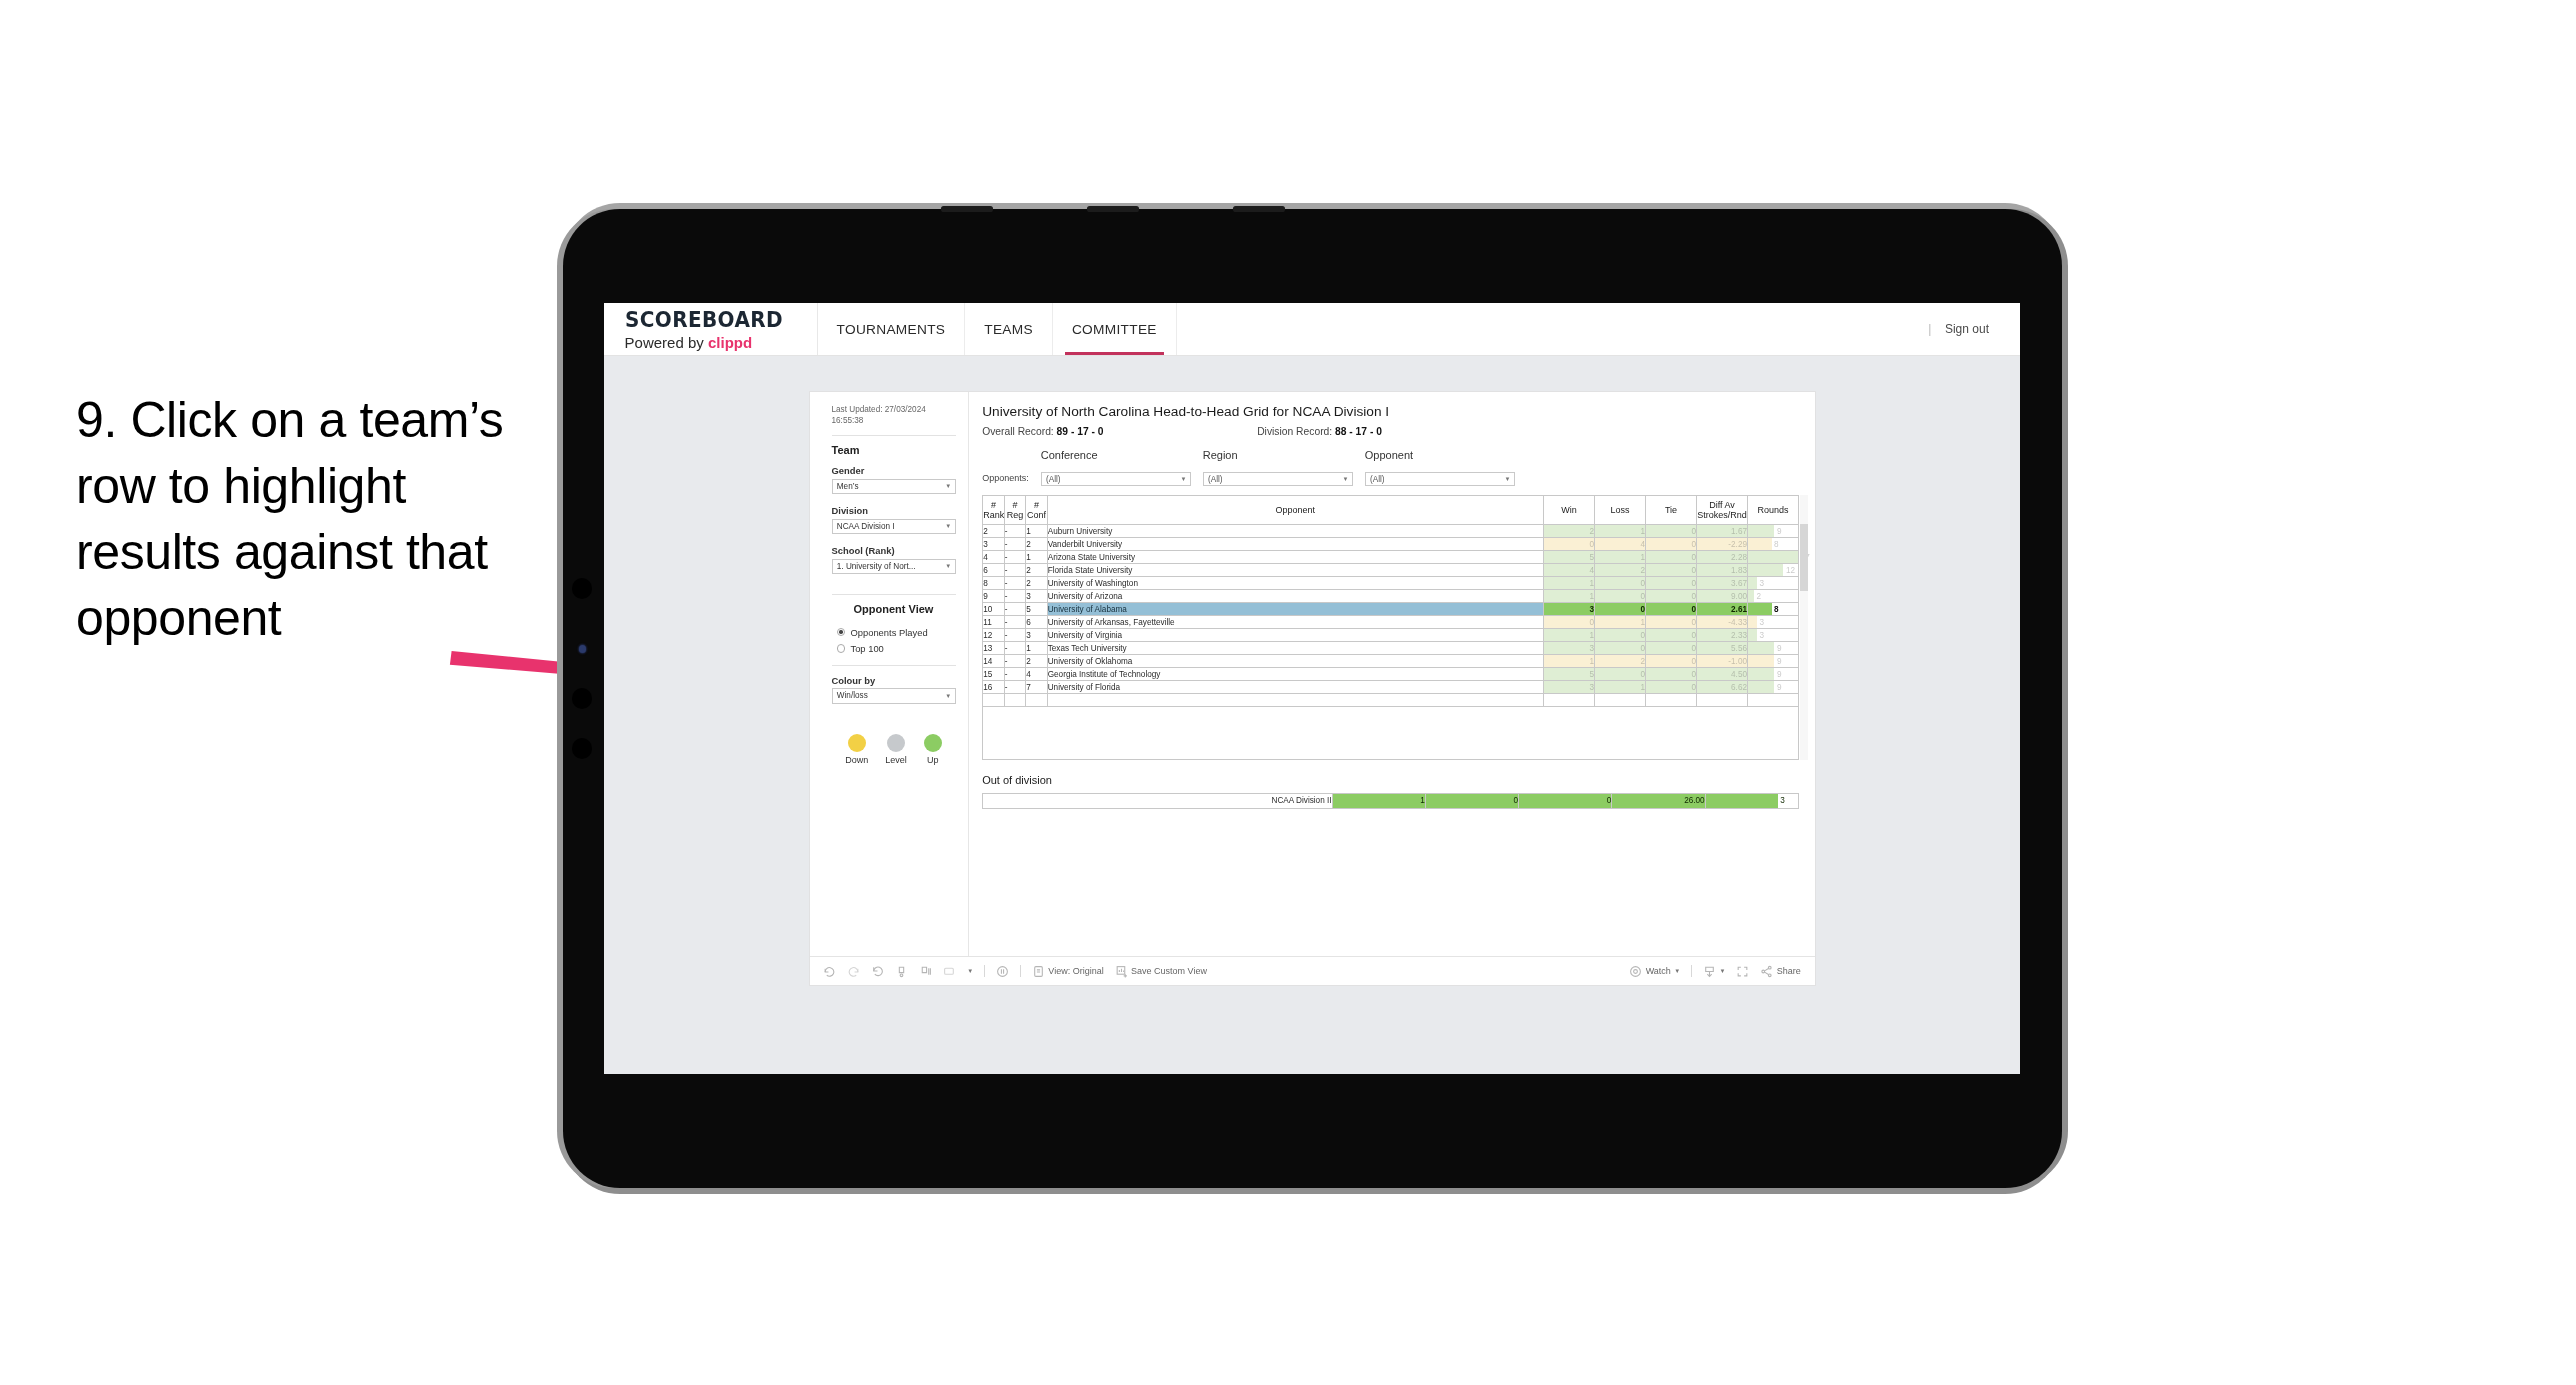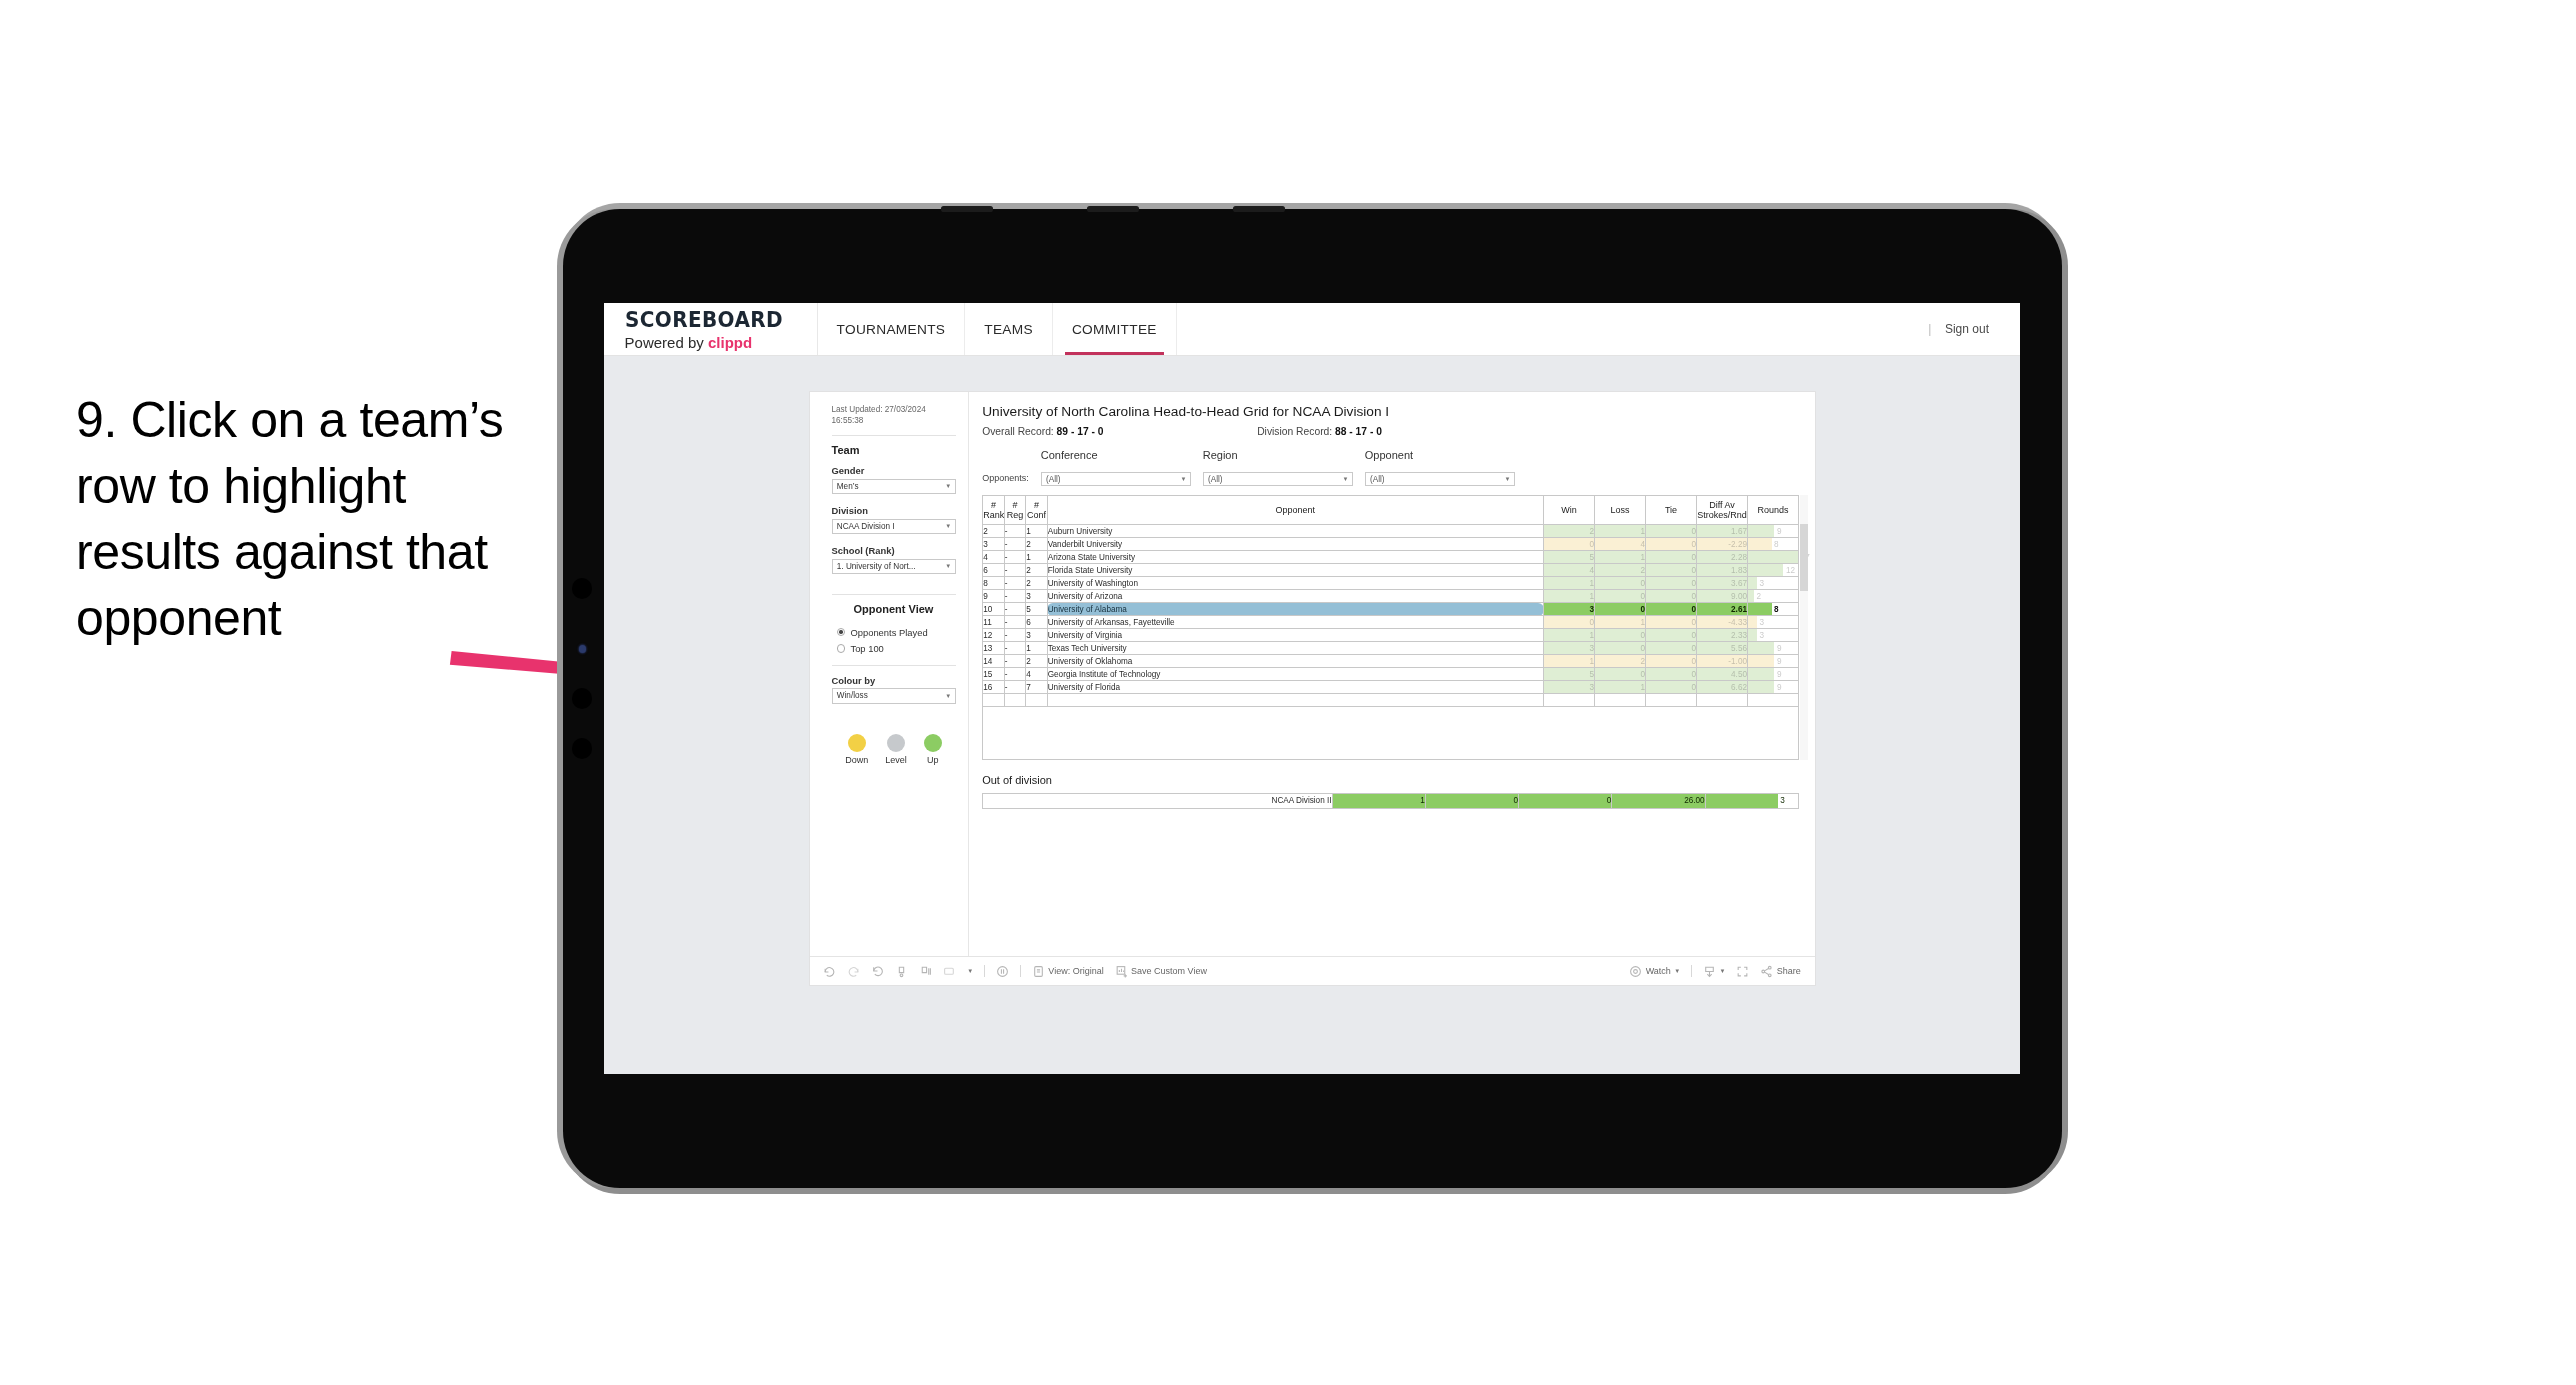--- a/index.html
+++ b/index.html
@@ -154,21 +154,21 @@
     background:#fff; line-height:1.15;
   }
   .c-rank { width:21.5px; } .c-reg { width:21.5px; } .c-conf { width:21.5px; }
   .c-opp  { width:auto; } .c-num { width:51px; } .c-rnd { width:51px; }
   td.rank, td.reg, td.conf { padding-left:3.4px; }
   td.opp { padding-left:3.4px; white-space:nowrap; overflow:hidden; }
   td.num { text-align:right; padding-right:4.3px; position:relative; }
   td.rnd { position:relative; padding:0; }
   .rnd-bar { position:absolute; left:0; top:0; bottom:0; }
   .rnd-val { position:absolute; top:0; bottom:0; display:flex; align-items:center; padding-left:2.6px; }
-  tr.hl td.opp { background:#94bfd6; color:#17303d;border-radius:6px; }
+  tr.hl td.opp { background:#94bfd6; color:#17303d; }
   tr.hl td.num { background:#8ccc63; color:#102800; font-weight:bold; }
   tr.hl td.rnd .rnd-bar { background:#8ccc63; }
   tr.hl td.rnd .rnd-val { color:#111; font-weight:bold; }
   tr.dim td.num { color:rgba(80,80,80,0.30); }
   tr.dim td.rnd .rnd-val { color:rgba(80,80,80,0.30); }
   .blank-row td { height:14.6px; border-color:#c8c8c8; }
   .blank-pad { height:53px; border:0.9px solid #c8c8c8; border-top:none; }
   .scrollbar {
     position:absolute; right:-9.4px; top:0; width:8.6px; height:100%;
     background:#f7f7f7;

